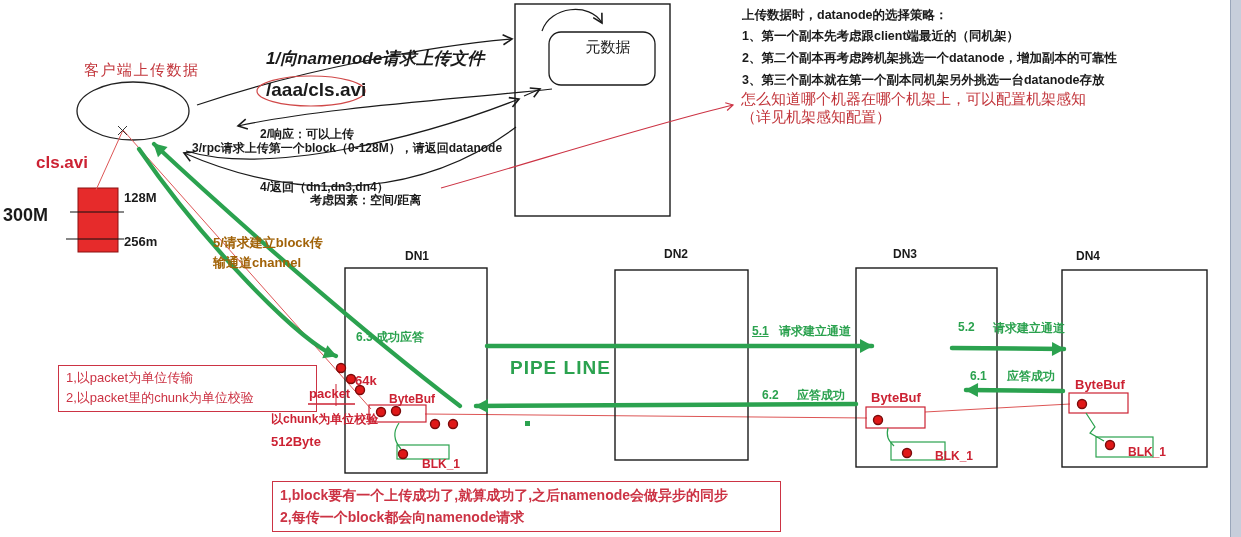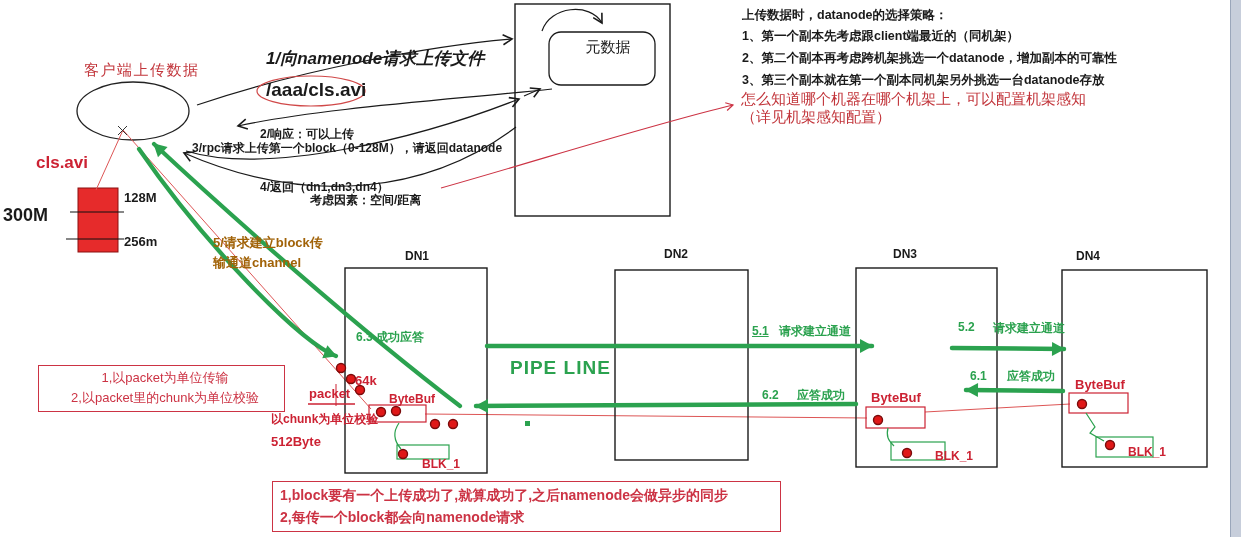--- a/index.html
+++ b/index.html
@@ -152,21 +152,21 @@
   <div class="t bold red" style="left:389px;top:393px;font-size:12px;">ByteBuf</div>
   <div class="t bold red" style="left:271px;top:413px;font-size:12px;">以chunk为单位校验</div>
   <div class="t bold red" style="left:271px;top:435px;font-size:13px;">512Byte</div>
   <div class="t bold red" style="left:422px;top:458px;font-size:12px;">BLK_1</div>
 
   <div class="t bold red" style="left:871px;top:391px;font-size:13px;">ByteBuf</div>
   <div class="t bold red" style="left:935px;top:450px;font-size:12px;">BLK_1</div>
   <div class="t bold red" style="left:1075px;top:378px;font-size:13px;">ByteBuf</div>
   <div class="t bold red" style="left:1128px;top:446px;font-size:12px;">BLK_1</div>
 
-  <div class="box-red" style="left:38px;top:365px;width:238px;height:43px;padding:2px 0 0 7px;text-align:center;">
+  <div class="box-red" style="left:58px;top:365px;width:238px;height:43px;padding:2px 12px 0 7px;">
     <div class="note-line" style="font-size:13px;line-height:20px;">1,以packet为单位传输</div>
     <div class="note-line" style="font-size:13px;line-height:20px;">2,以packet里的chunk为单位校验</div>
   </div>
 
   <div class="box-red" style="left:272px;top:481px;width:500px;height:47px;padding:2px 0 0 7px;font-weight:bold;">
     <div class="note-line" style="font-size:14px;line-height:22px;">1,block要有一个上传成功了,就算成功了,之后namenode会做异步的同步</div>
     <div class="note-line" style="font-size:14px;line-height:22px;">2,每传一个block都会向namenode请求</div>
   </div>
 
   <div class="scrollbar"></div>

